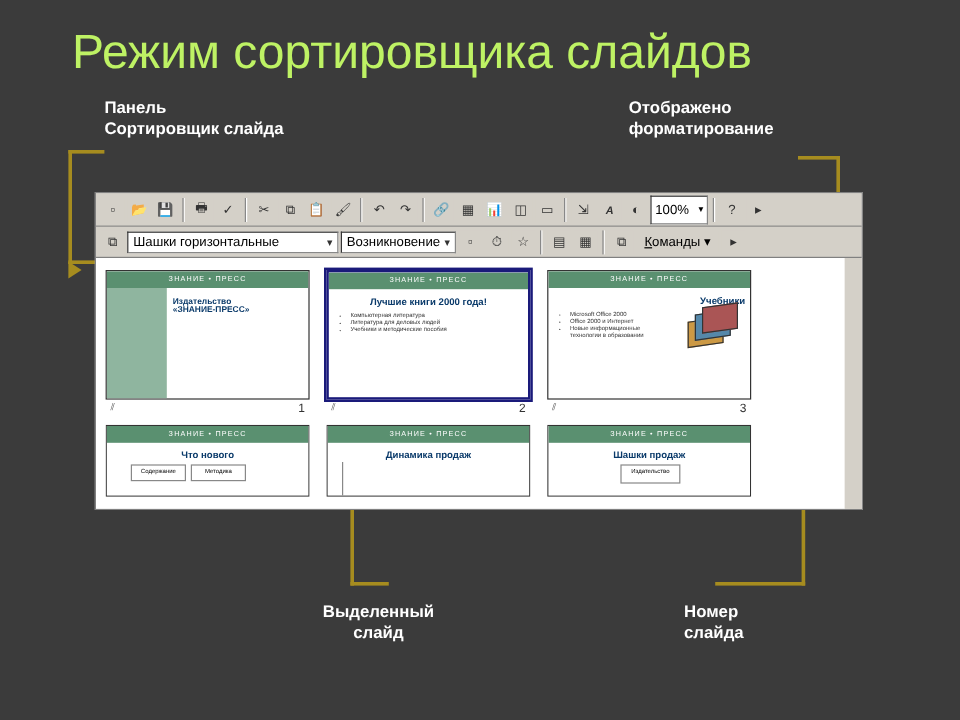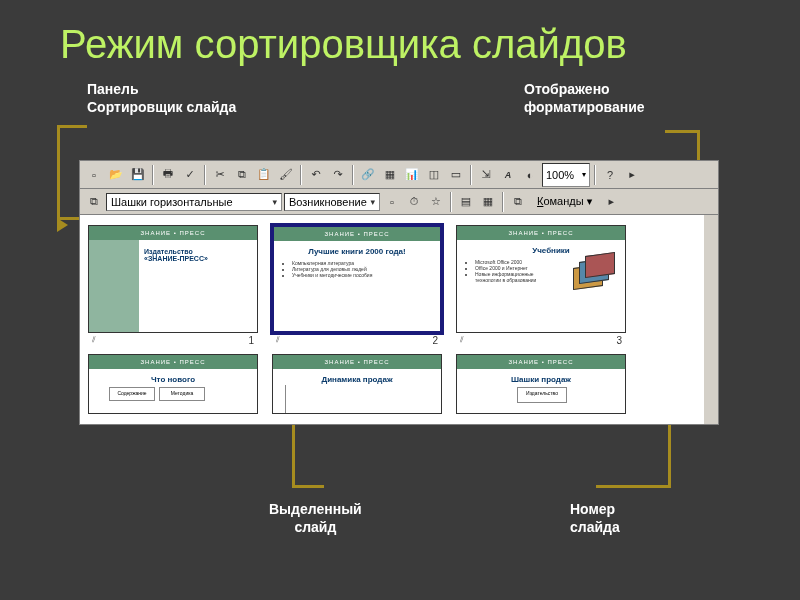--- a/index.html
+++ b/index.html
@@ -392,21 +392,21 @@
         <div class="meta">
             <span>⫽</span>
           </div>
         <div class="thumb-num">2</div>
       </div>
     </div>
 
     <div class="thumb-wrap">
       <div class="thumb">
         <div class="thumb-header">ЗНАНИЕ • ПРЕСС</div>
-        <div class="thumb-title" style="text-align:center;margin-left:24px">Учебники</div>
+        <div class="thumb-title" style="text-align:right;margin-left:24px">Учебники</div>
         <ul class="thumb-body" style="width:60%">
           <li>Microsoft Office 2000</li>
           <li>Office 2000 и Интернет</li>
           <li>Новые информационные технологии в образовании</li>
         </ul>
         <div class="books">
           <div class="book b1"></div>
             <div class="book b2"></div>
             <div class="book b3"></div>
         </div>

